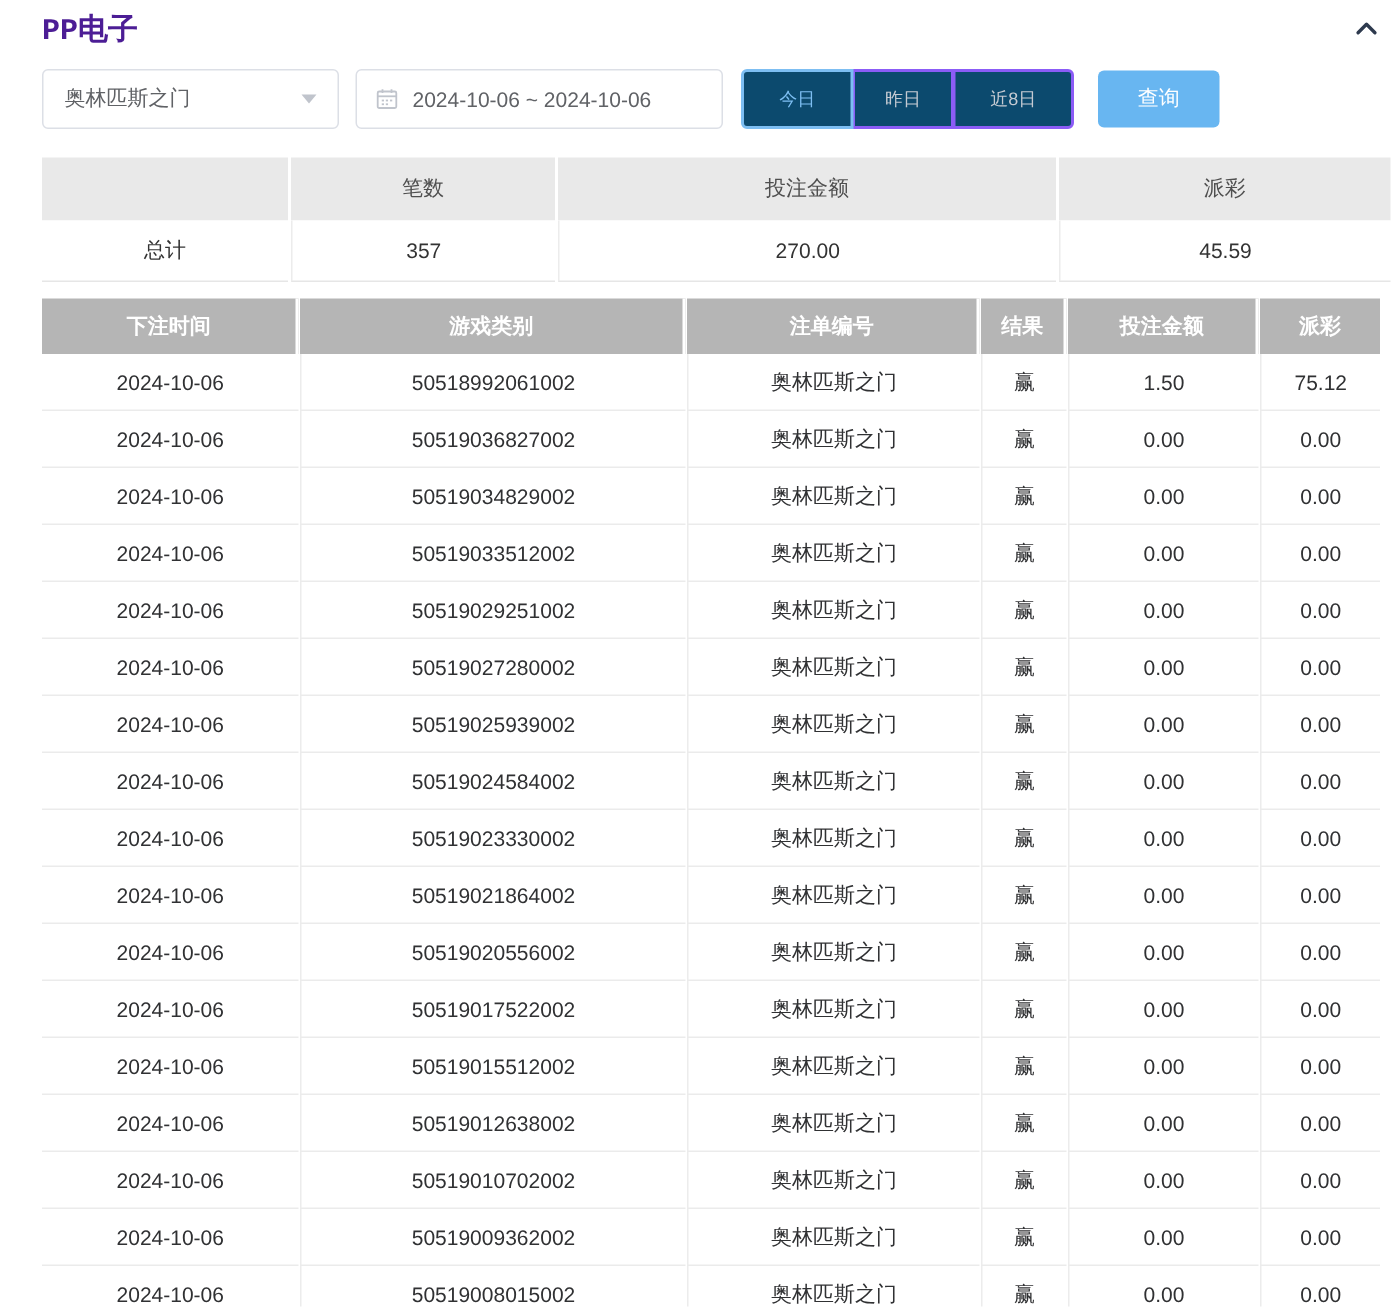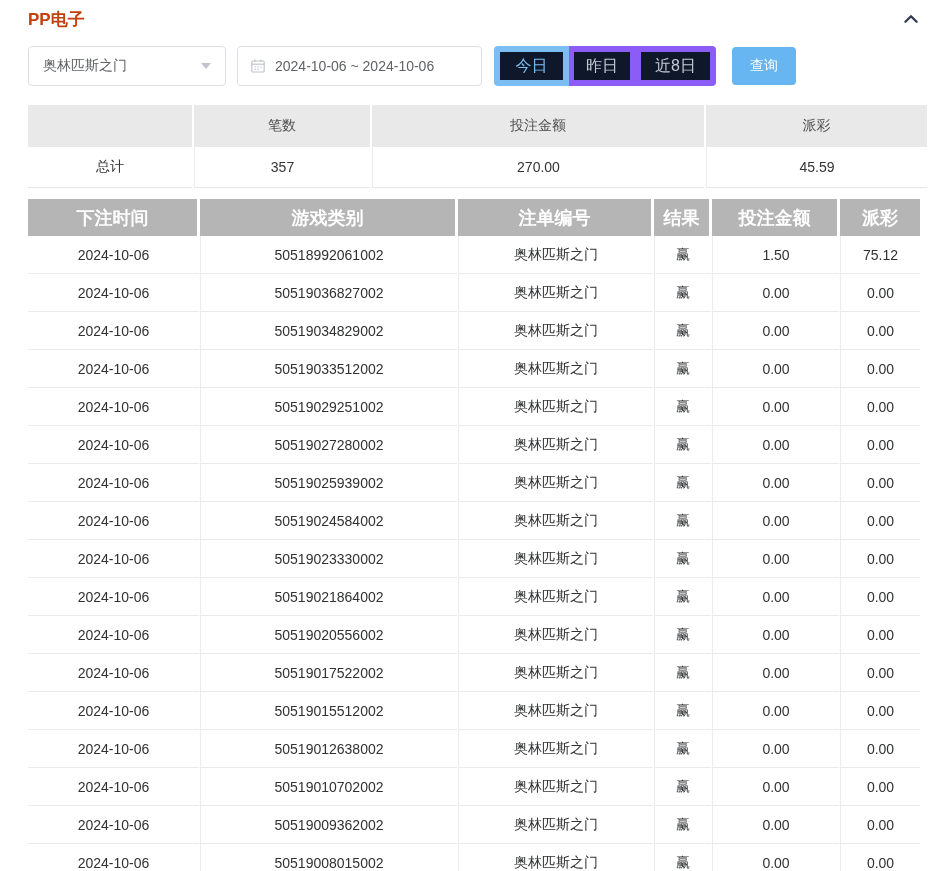--- a/index.html
+++ b/index.html
@@ -13,23 +13,24 @@
   .page { padding: 8px 12px 0 28px; }
 
   
   .panel-header {
     display: flex;
     justify-content: space-between;
     align-items: center;
     height: 22px;
   }
   .panel-title {
-    font-size: 17px;
+    font-size: 20px;
     font-weight: bold;
-    color: #c2410c;
+    color: #4c1d95;
+    font-family: Liberation Mono, monospace;
   }
   .collapse-btn {
     width: 20px; height: 20px;
     display: flex; align-items: center; justify-content: center;
     color: #2e3a4e;
     cursor: pointer;
   }
 
   
   .filter-bar {
@@ -64,38 +65,38 @@
     display: flex; align-items: center;
     padding: 0 12px;
     font-size: 14px;
     color: #606266;
     cursor: pointer;
   }
   .cal-icon { color: #c0c4cc; margin-right: 9px; display:flex; }
   .btn-group { display: flex; margin-left: 12px; height: 40px; }
   .qbtn {
     height: 40px;
-    background: #0f172a;
-    border: 6px solid #8b5cf6;
-    font-size: 16px;
+    background: #0c4a6e;
+    border: 2px solid #8b5cf6;
+    font-size: 12px;
     color: #c5cad2;
     cursor: pointer;
     font-family: inherit;
     position: relative;
   }
   .qbtn + .qbtn { margin-left: -1px; }
   .qbtn:first-child { border-radius: 4px 0 0 4px; }
   .qbtn:last-child { border-radius: 0 4px 4px 0; }
   .qbtn.active { color: #7dbef2; border-color: #7dbef2; z-index: 2; }
   .qbtn.b0 { width: 75px; }
   .qbtn.b1 { width: 68px; }
   .qbtn.b2 { width: 81px; }
   .search-btn {
     margin-left: 16px;
-    width: 64px; height: 38px;
+    width: 81px; height: 38px;
     background: #68b6f1;
     border: none;
     border-radius: 4px;
     color: #ffffff;
     font-size: 14px;
     cursor: pointer;
     font-family: inherit;
   }
 
   
@@ -126,21 +127,21 @@
   .main-table { margin-top: 11px; width: 893px; }
   .thead, .trow {
     display: grid;
     grid-template-columns: 171px 257px 195px 57px 127px 80px;
     column-gap: 1px;
   }
   .thead > div {
     height: 37px;
     background: #b5b5b5;
     color: #ffffff;
-    font-size: 18px;
+    font-size: 14px;
     font-weight: bold;
     display: flex; align-items: center; justify-content: center;
     border-right: 2px solid #fff;
   }
   .thead > div:last-child { border-right: none; }
   .trow > div {
     height: 38px;
     background: #fff;
     color: #303133;
     font-size: 14px;

